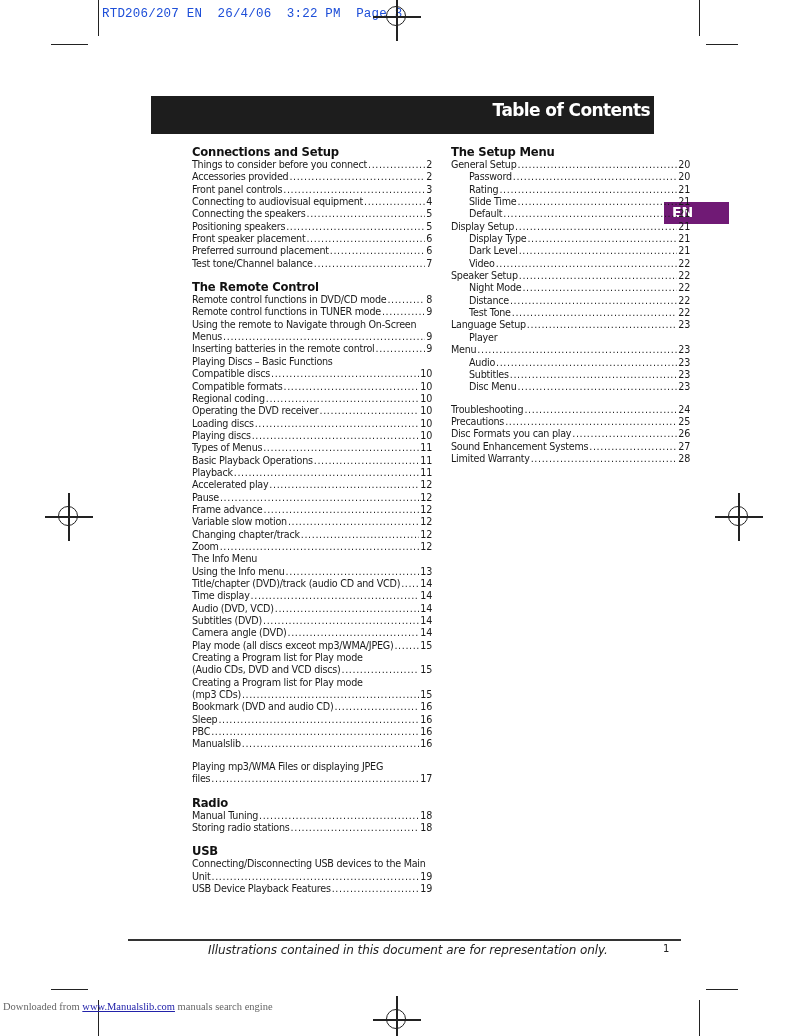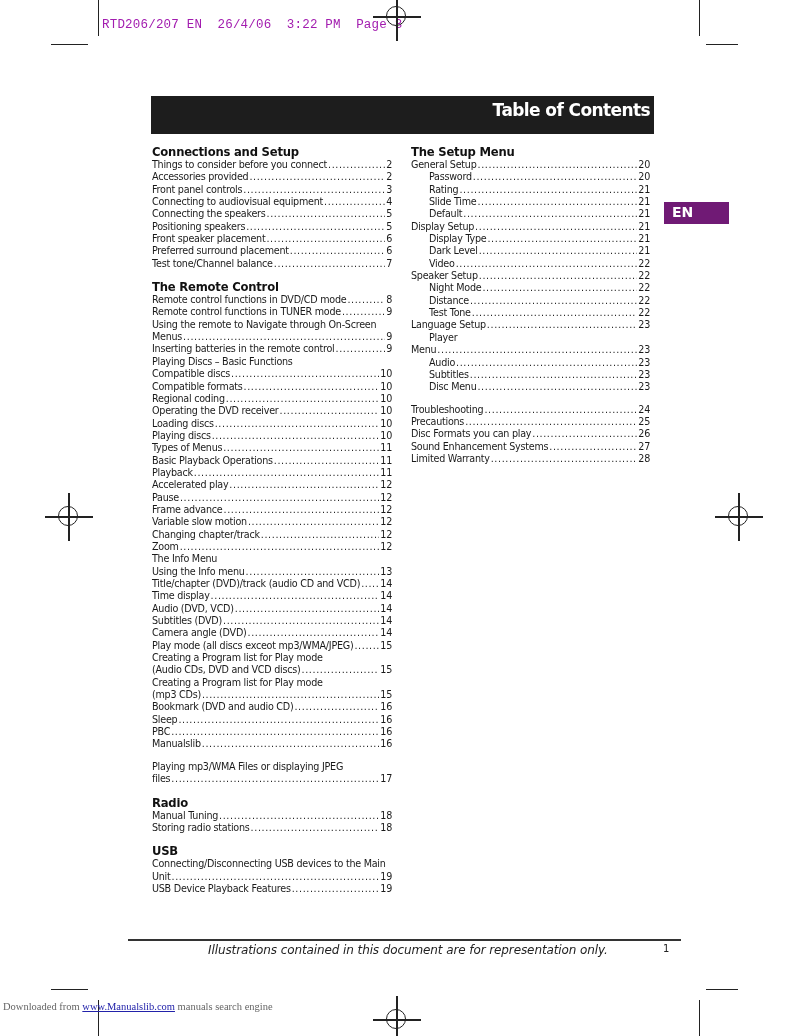--- a/index.html
+++ b/index.html
@@ -1,27 +1,27 @@
 <!DOCTYPE html>
 <html><head>
 <meta charset="utf-8">
 <style>
   html, body { margin: 0; padding: 0; background: #ffffff; }
   body { width: 800px; height: 1036px; position: relative; overflow: hidden; font-family: "DejaVu Sans", sans-serif; color: #1a1a1a; }
-  .slug { position: absolute; left: 102px; top: 18px; font-family: "Liberation Mono", monospace; font-size: 12.5px; color: #a21caf; white-space: pre; letter-spacing: 0.2px; }
+  .slug { position: absolute; left: 102px; top: 7px; font-family: "Liberation Mono", monospace; font-size: 12.5px; color: #1d4ed8; white-space: pre; letter-spacing: 0.2px; }
   .mark { position: absolute; background: #222; }
   .reg { position: absolute; width: 48px; height: 48px; }
   .reg .h { position: absolute; left: 0; top: 23px; width: 48px; height: 1.5px; background: #222; }
   .reg .v { position: absolute; left: 23px; top: 0; width: 1.5px; height: 48px; background: #222; }
   .reg .c { position: absolute; left: 13px; top: 13px; width: 18px; height: 18px; border: 1.5px solid #222; border-radius: 50%; }
   .title-bar { position: absolute; left: 151px; top: 96px; width: 503px; height: 38px; background: #1d1d1d; }
   .title-bar span { position: absolute; right: 4px; top: 4px; color: #fff; font-family: "DejaVu Sans", sans-serif; font-weight: bold; font-size: 17px; letter-spacing: -0.6px; margin-left: 36px; }
   .en-tab { position: absolute; left: 664px; top: 202px; width: 65px; height: 22px; background: #701a75; }
   .en-tab span { position: absolute; left: 8px; top: 2px; color: #fff; font-weight: bold; font-size: 14px; font-family: "DejaVu Sans", sans-serif; }
-  .col { position: absolute; width: 240px; }
+  .col { position: absolute; width: 240px; margin-left: 40px; }
   .col-left { left: 152px; top: 145px; }
   .col-right { left: 411px; top: 145px; width: 239px; }
   .section { margin-bottom: 10px; }
   .sec-title { font-weight: bold; font-size: 11.6px; line-height: 14px; letter-spacing: -0.2px; color: #111; }
   .entry { font-size: 9.6px; line-height: 12.35px; letter-spacing: -0.25px; display: flex; align-items: baseline; white-space: nowrap; color: #1a1a1a; }
   .entry .lbl { flex: 0 0 auto; }
   .entry .dots { flex: 1 1 auto; overflow: hidden; margin: 0 1px; letter-spacing: 0.6px; }
   .entry .dots::before { content: "................................................................................................................................................"; }
   .entry .pg { flex: 0 0 auto; }
   .entry.indent { padding-left: 18px; align-items: flex-end; }

